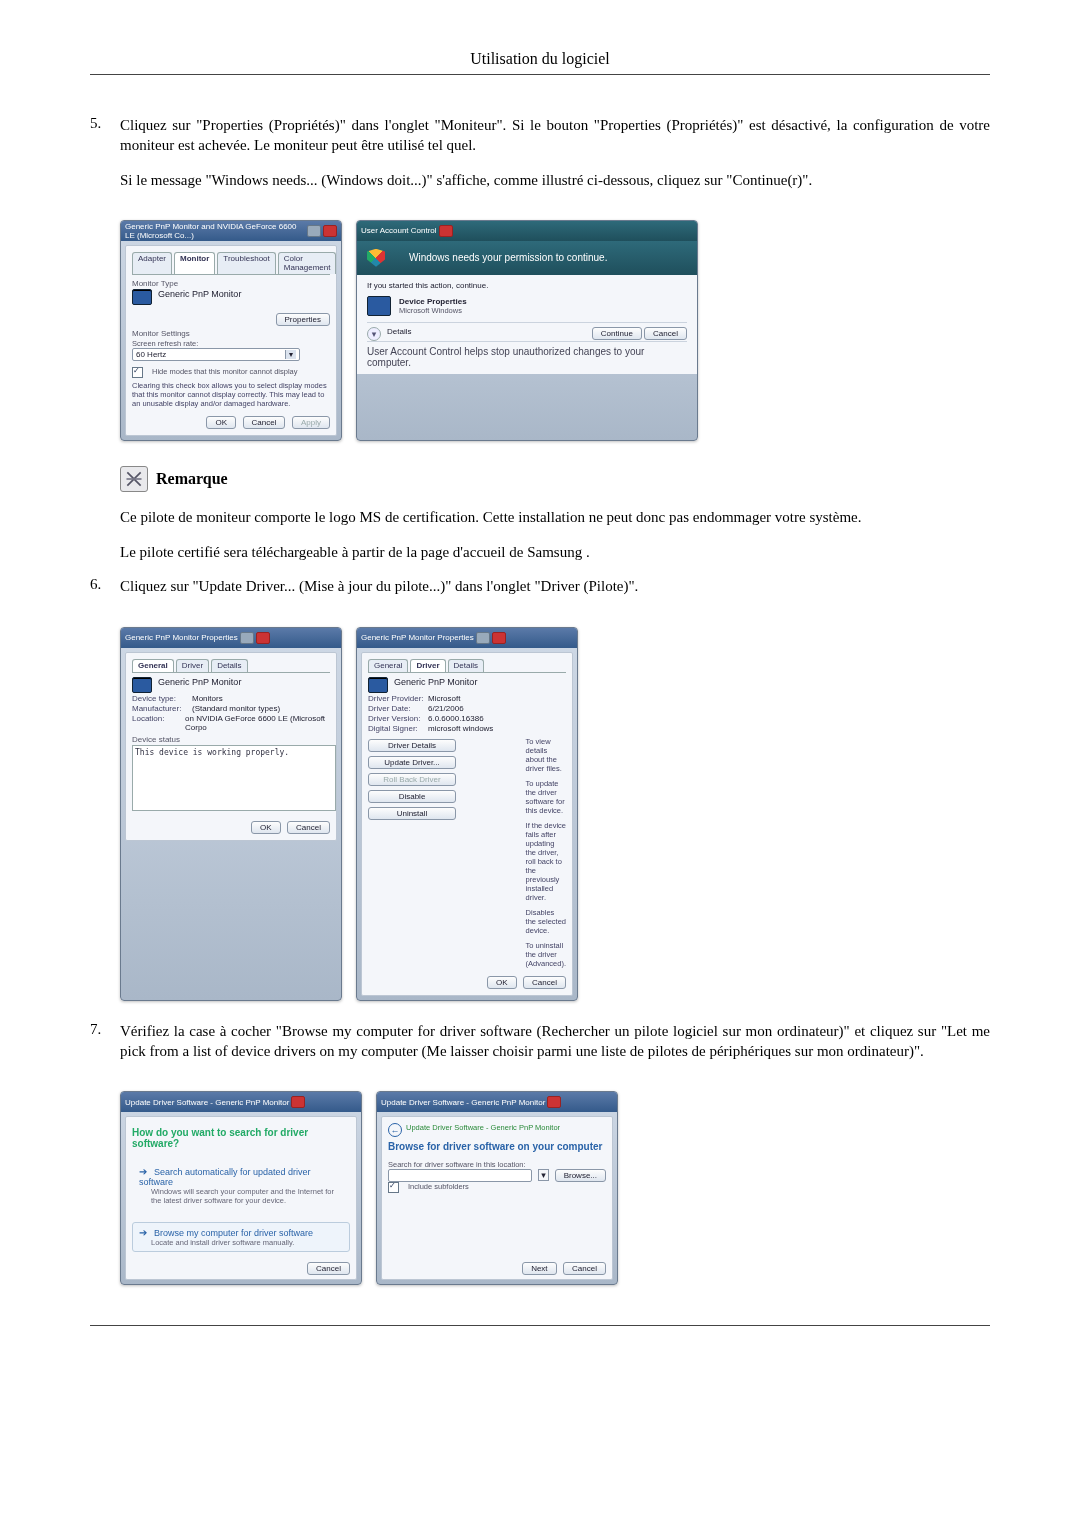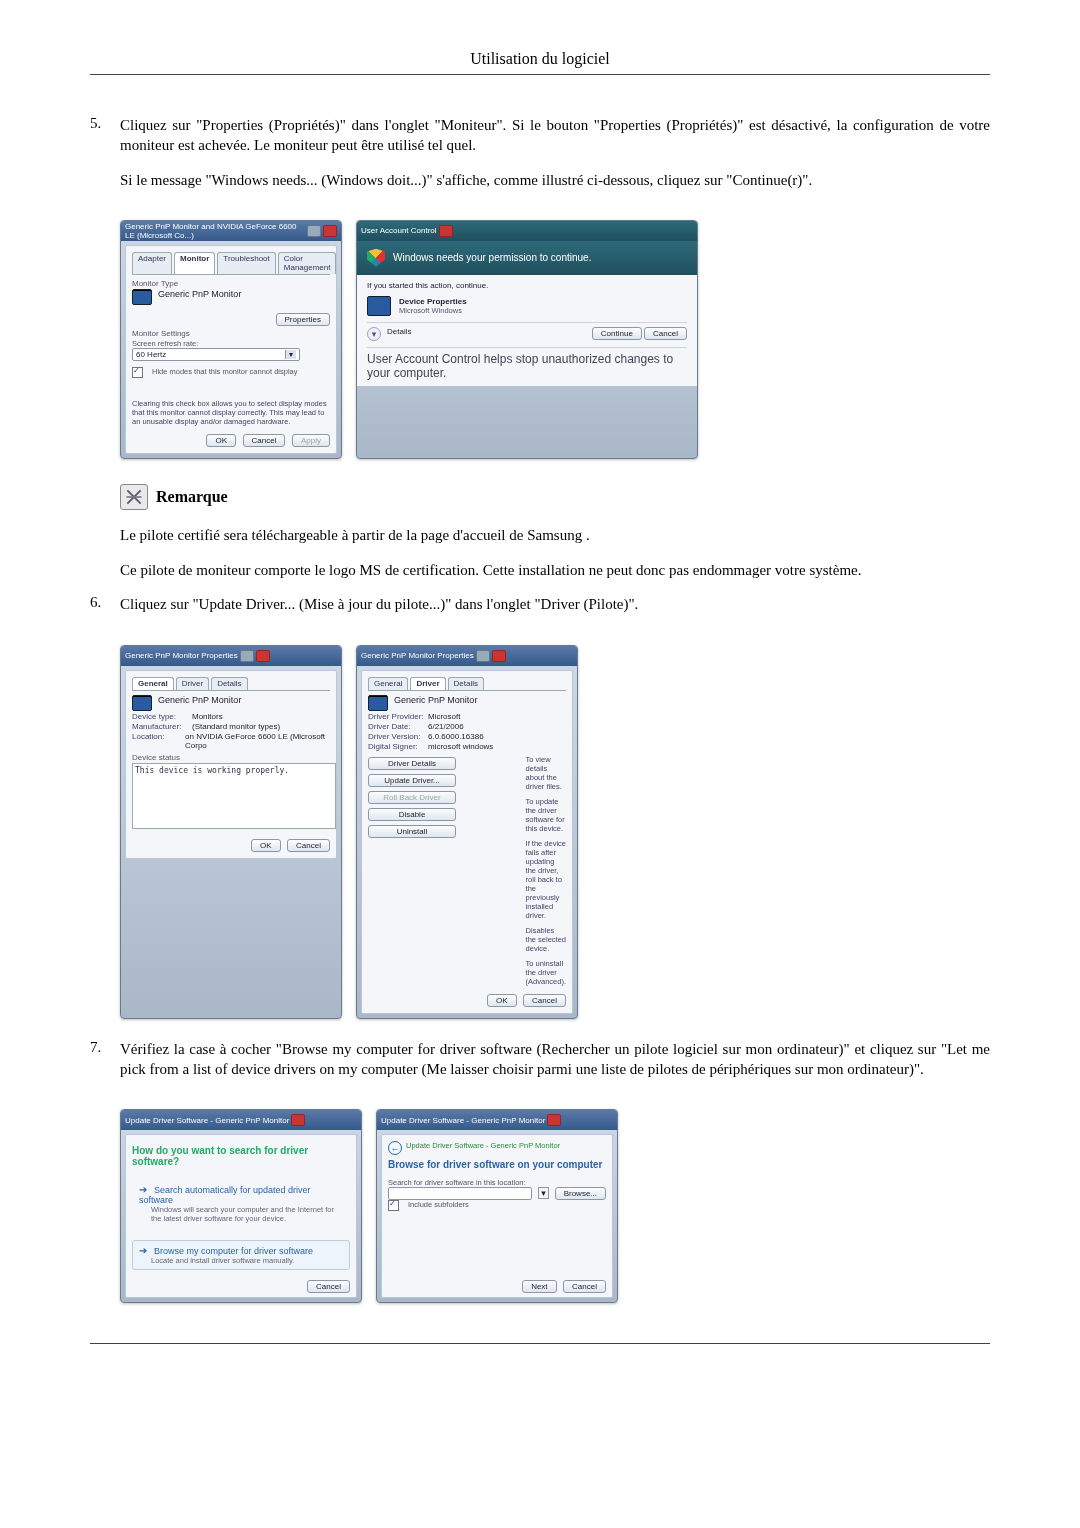--- a/index.html
+++ b/index.html
@@ -109,41 +109,41 @@
     border:1px solid #8a97a8; border-radius:3px; color:#223;
   }
   .btn.disabled { color:#9aa; }
   .sel {
     display:flex; justify-content:space-between; align-items:center;
     background:#fff; border:1px solid #8a97a8; padding:1px 3px; font-size:8px;
     width:160px; border-radius:2px;
   }
   .sel .arrow { width:10px;text-align:center;background:#dbe3ee;border-left:1px solid #8a97a8; }
   .tiny { font-size:7.5px; color:#556; line-height:1.2; }
-  .tiny.note { color:#446; margin-top:21px; }
+  .tiny.note { color:#446; margin-top:3px; }
   .btnrow { text-align:right; margin-top:8px; }
   .btnrow .btn { margin-left:4px; }
 
   
   .uac-head {
     background: linear-gradient(#2e6a7a,#1f4f5c);
     color:#fff; font-size:10px; padding:8px 10px;
-    display:flex; align-items:center; gap:8px;
+    display:flex; align-items:center; gap:24px;
   }
   .shield {
     width:18px;height:18px;
     background: conic-gradient(from 45deg,#d33 0 25%,#28a 0 50%,#2a6 0 75%,#fb3 0 100%);
     clip-path: polygon(50% 0,100% 15%,100% 60%,50% 100%,0 60%,0 15%);
   }
   .uac-body { background:#f4f6fa; padding:6px 10px; font-size:8px; color:#223; }
   .uac-item { display:flex; gap:8px; align-items:center; margin:3px 0; }
   .uac-item .ico { width:22px;height:18px;background:#2a5aa0;border:1px solid #123;border-radius:2px; }
   .uac-det { display:flex; justify-content:space-between; align-items:center;
     border-top:1px solid #cbd3de; margin-top:6px; padding-top:4px;}
-  .uac-foot { font-size:12px; color:#445; border-top:1px solid #cbd3de; margin-top:6px; padding-top:4px;}
+  .uac-foot { font-size:10px; color:#445; border-top:1px solid #cbd3de; margin-top:0; padding-top:4px;}
   .chev { width:12px;height:12px;border:1px solid #9aa;border-radius:50%;
     display:inline-flex;align-items:center;justify-content:center;font-size:9px;color:#557;background:#eef;}
 
   
   .remarque {
     margin: 25px 0 8px 30px;
     display:flex; align-items:center; gap:8px;
     font-weight:700; font-size:16px;
   }
   .remarque-icon {
@@ -278,22 +278,22 @@
 
   <div class="remarque">
     <span class="remarque-icon">
       <svg viewBox="0 0 24 24">
           <path d="M4 4l16 16M4 20L20 4" stroke="#556" stroke-width="2" fill="none"></path>
           <path d="M3 12h18" stroke="#778" stroke-width="2"></path>
         </svg>
     </span>
     <span>Remarque</span>
   </div>
+  <p class="note-para">Ce pilote de moniteur comporte le logo MS de certification. Cette installation ne peut donc pas endommager votre système.</p>
   <p class="note-para">Le pilote certifié sera téléchargeable à partir de la page d'accueil de Samsung .</p>
-  <p class="note-para">Ce pilote de moniteur comporte le logo MS de certification. Cette installation ne peut donc pas endommager votre système.</p>
 
   <ol class="steps">
     <li>
       <div class="num">6.</div>
       <div class="step-body">
           <p>Cliquez sur "Update Driver... (Mise à jour du pilote...)" dans l'onglet "Driver (Pilote)".</p>
         </div>
     </li>
   </ol>
 

